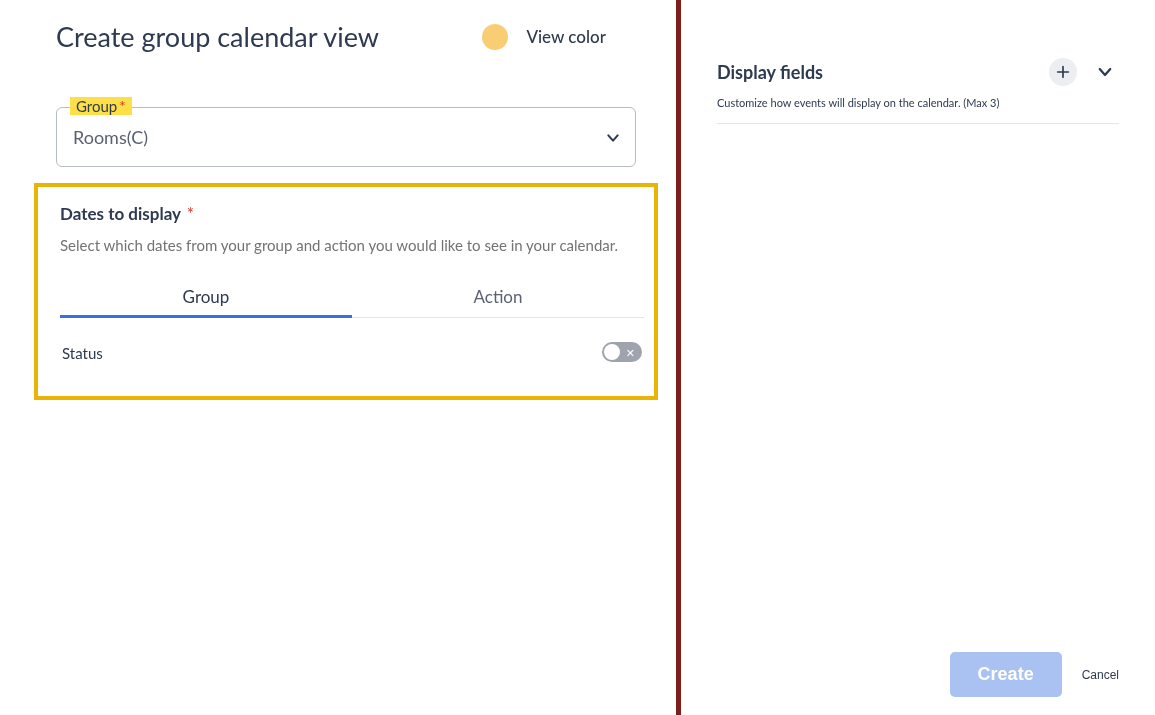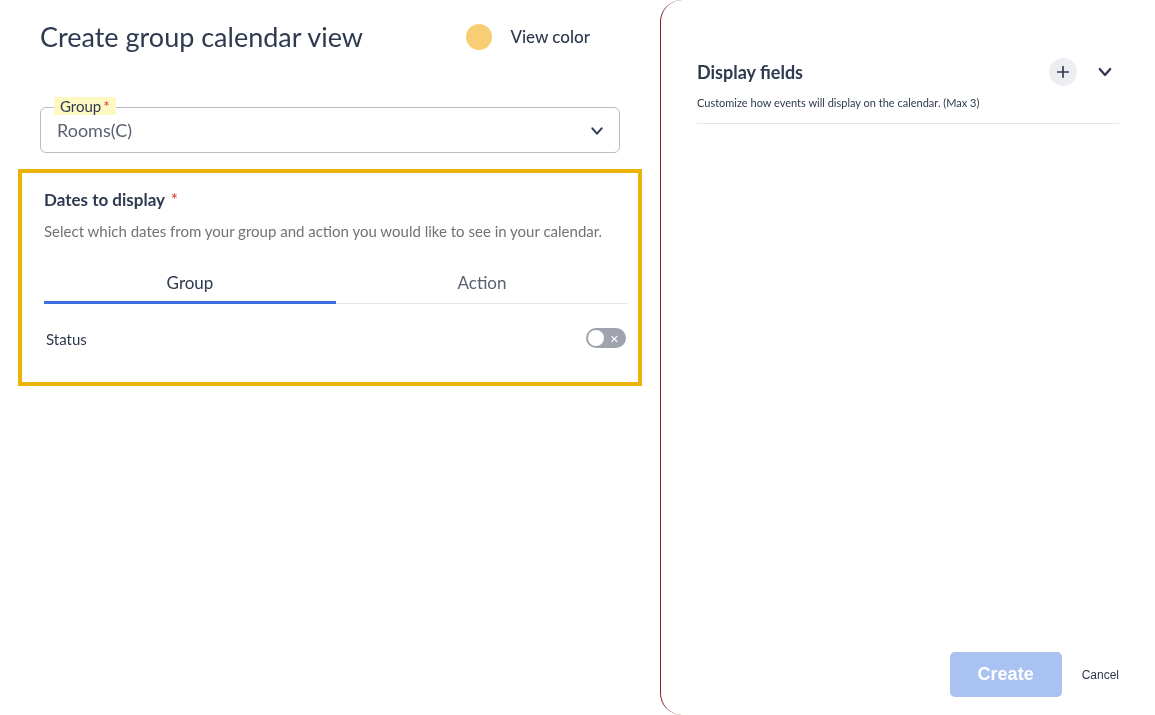--- a/index.html
+++ b/index.html
@@ -7,32 +7,32 @@
       font-family: -apple-system, "Segoe UI", "Lato", Helvetica, Arial, sans-serif;
       color: #2e3a4f;
       background: #fff;
       width: 1155px;
       height: 715px;
       position: relative;
     }
     .main {
       display: flex;
       height: 100%;
+      margin-left: 16px;
     }
     .left-panel {
       width: 660px;
       padding: 0 0 0 0;
       position: relative;
     }
     .right-panel {
       flex: 1;
-      border-left: 1px solid #7f1d1d;
+      border-left: 5px solid #7f1d1d;
       padding: 58px 36px 0 36px;
       position: relative;
-      border-radius: 22px;
     }
     
     .header-row {
       display: flex;
       align-items: center;
       padding: 20px 40px 0 40px;
     }
     .page-title {
       font-size: 27px;
       font-weight: 400;
@@ -58,29 +58,29 @@
     }
     
     .field-wrap {
       margin: 54px 40px 0 40px;
       position: relative;
     }
     .float-label {
       position: absolute;
       top: -10px;
       left: 14px;
-      background: #fef9c3;
+      background: #fde047;
       padding: 0 6px;
       font-size: 15px;
       color: #2e3a4f;
     }
     .req { color: #d9322e; margin-left: 2px; }
     .select-box {
       width: 100%;
-      height: 46px;
+      height: 60px;
       border: 1px solid #b7bcc5;
       border-radius: 6px;
       background: #fff;
       display: flex;
       align-items: center;
       padding: 0 16px;
       cursor: pointer;
       justify-content: space-between;
     }
     .select-value {

